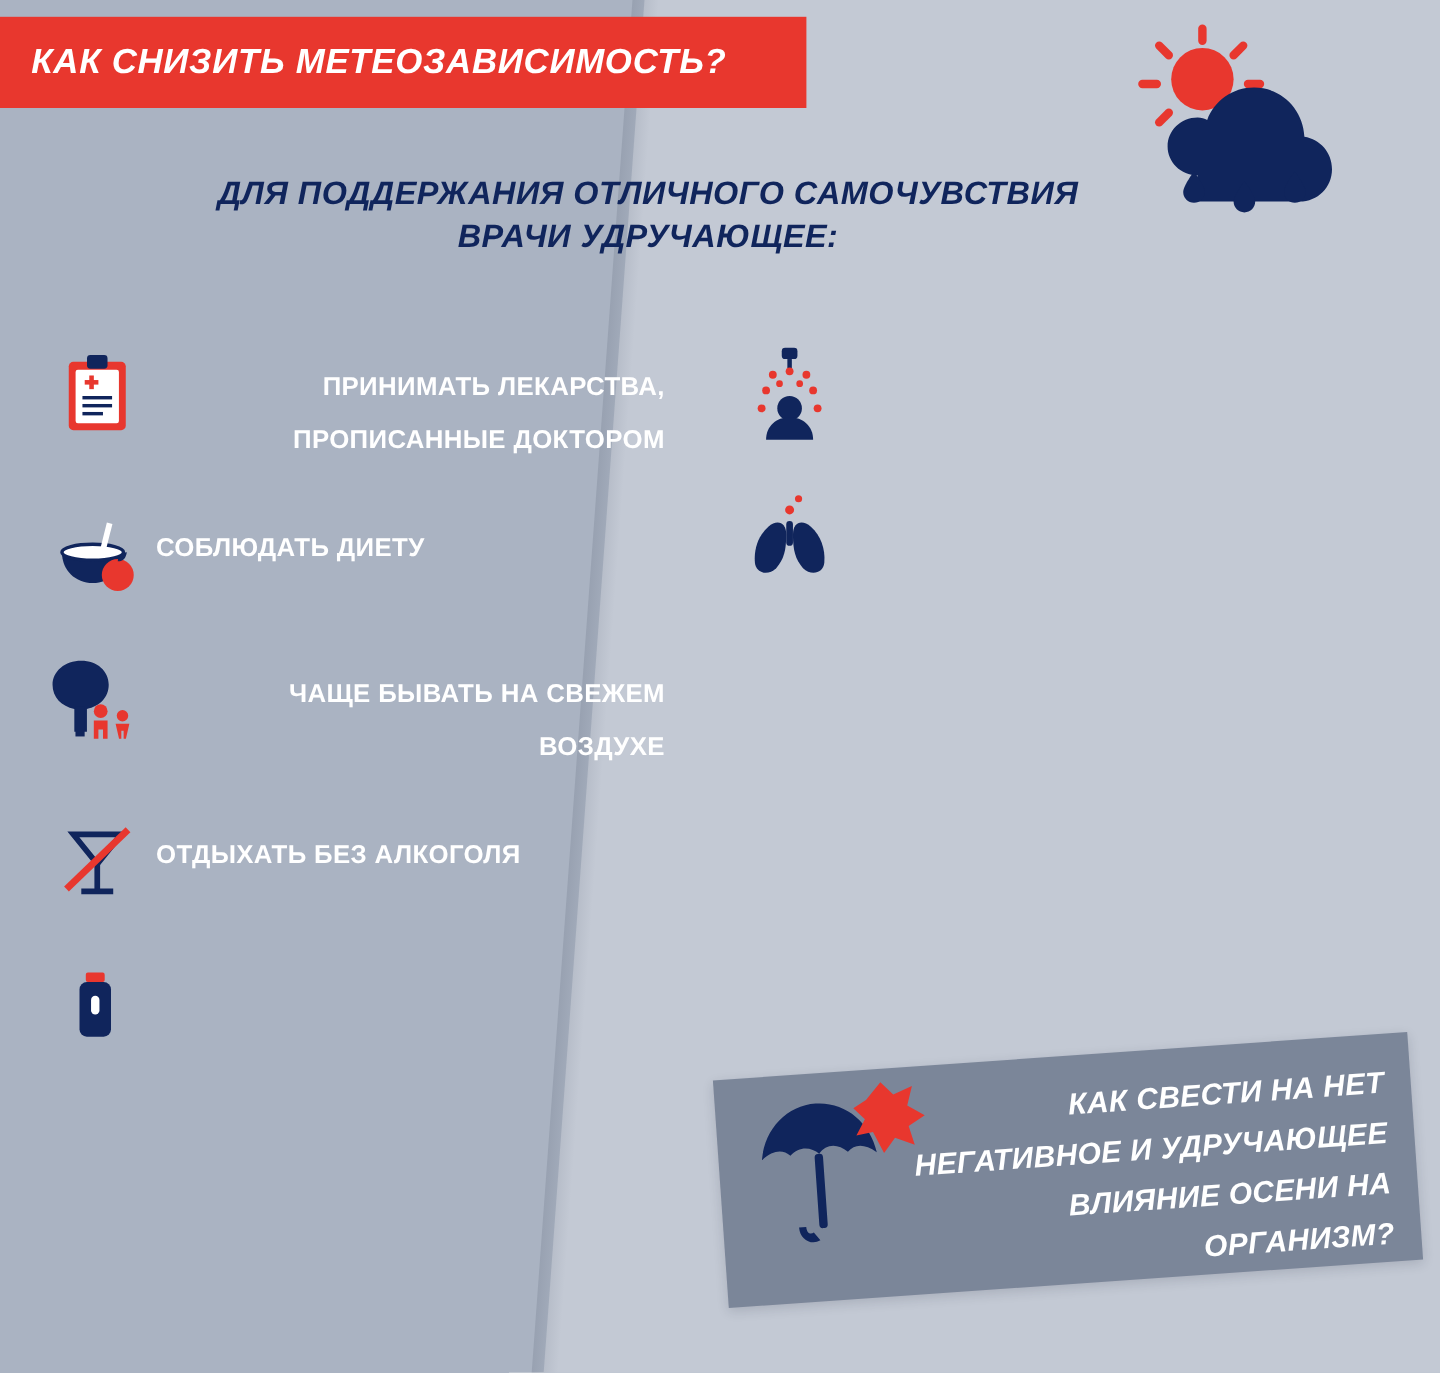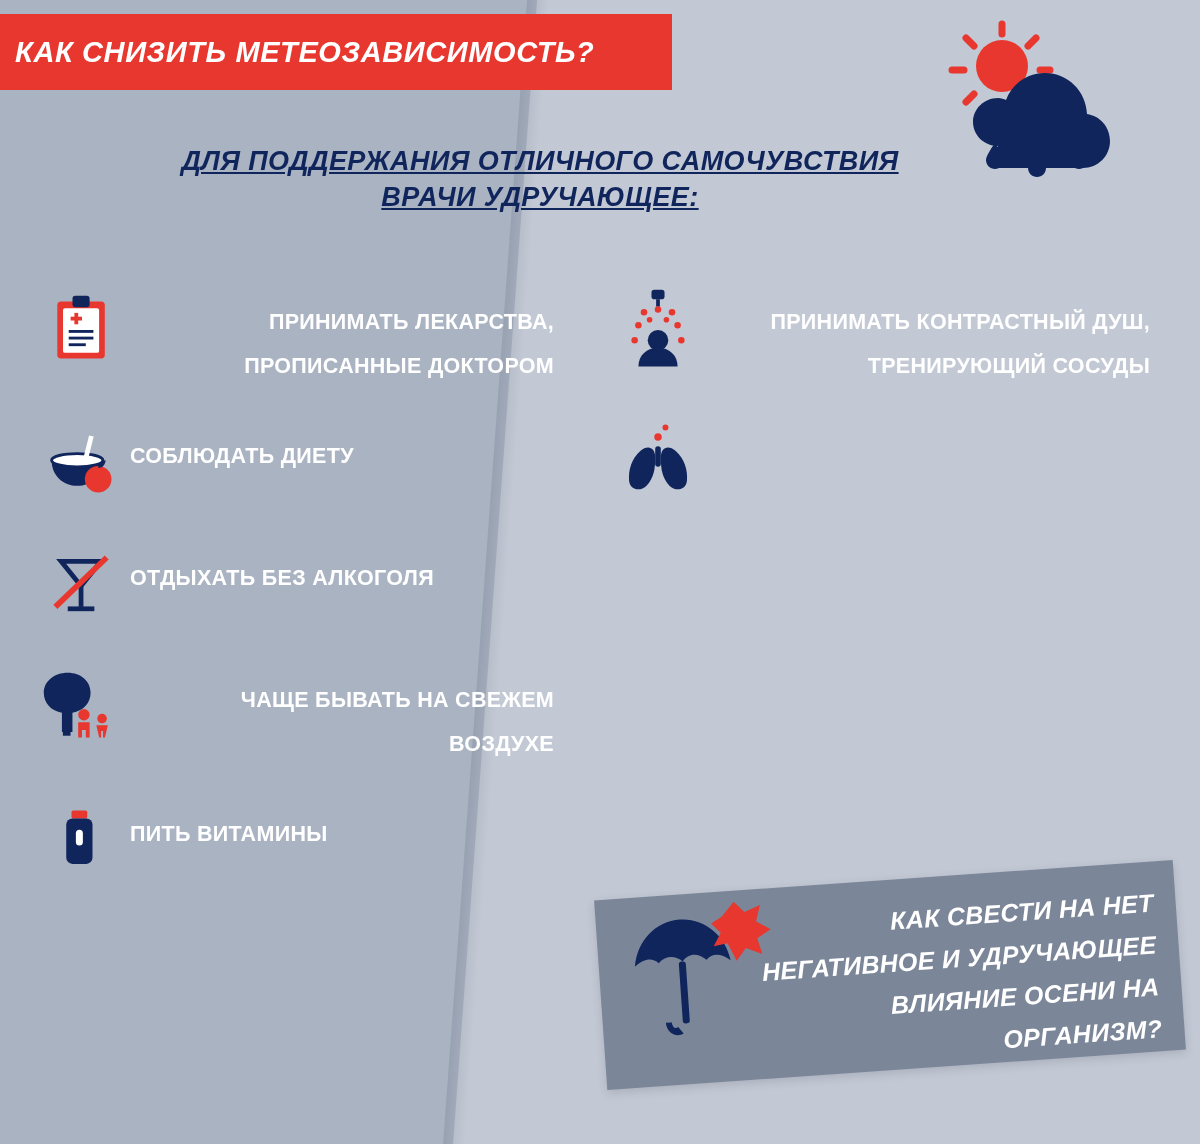--- a/index.html
+++ b/index.html
@@ -54,38 +54,37 @@
     display: flex;
     align-items: center;
     z-index: 6;
   }
   .header-title {
     color: #ffffff;
     font-size: 29px;
     font-weight: bold;
     font-style: italic;
     letter-spacing: 0.6px;
-    padding-left: 15px;
+    padding-left: 26px;
     white-space: nowrap;
   }
   
   .subtitle {
     position: absolute;
     top: 143px;
     left: 120px;
     width: 840px;
     text-align: center;
     color: #10255c;
     font-size: 27px;
     font-weight: bold;
     font-style: italic;
     line-height: 36px;
     letter-spacing: 0.4px;
     z-index: 5;
-    text-decoration: underline;
   }
   
   .weather-icon {
     position: absolute;
     top: 18px;
     right: 60px;
     width: 200px;
     height: 200px;
     z-index: 5;
   }
@@ -232,60 +231,59 @@
           <rect x="44" y="10" width="5" height="28" fill="#ffffff" transform="rotate(14 46 24)"></rect>
           <circle cx="57" cy="56" r="14" fill="#e8372e"></circle>
           <path d="M57 44c0-5 4-8 8-8-1 5-3 8-8 8z" fill="#10255c"></path>
         </svg>
       </div>
       <div class="item-text">СОБЛЮДАТЬ ДИЕТУ</div>
     </div>
 
     <div class="item">
       <div class="item-icon">
+        <svg viewBox="0 0 90 90" width="86" height="86">
+          <g fill="#10255c">
+            <path d="M30 8c14 0 24 9 24 21 0 11-8 19-19 21v20h-11V50C13 48 5 40 5 29 5 17 16 8 30 8z"></path>
+            <rect x="25" y="48" width="8" height="26"></rect>
+          </g>
+          <g fill="#e8372e">
+            <circle cx="47" cy="52" r="6"></circle>
+            <path d="M41 60h12v16h-4v-8h-4v8h-4z"></path>
+            <circle cx="66" cy="56" r="5"></circle>
+            <path d="M60 63h12l-3 13h-2v-7h-2v7h-2z"></path>
+          </g>
+        </svg>
+      </div>
+      <div class="item-text">ЧАЩЕ БЫВАТЬ НА СВЕЖЕМ ВОЗДУХЕ</div>
+    </div>
+
+    <div class="item">
+      <div class="item-icon">
         <svg viewBox="0 0 80 80" width="76" height="76">
           <g fill="none" stroke="#10255c" stroke-width="5">
             <path d="M18 14h42l-21 26z"></path>
             <line x1="39" y1="40" x2="39" y2="62"></line>
             <line x1="25" y1="64" x2="53" y2="64"></line>
           </g>
           <line x1="12" y1="62" x2="66" y2="10" stroke="#e8372e" stroke-width="6"></line>
         </svg>
       </div>
       <div class="item-text">ОТДЫХАТЬ БЕЗ АЛКОГОЛЯ</div>
     </div>
 
-    <div class="item">
-      <div class="item-icon">
-        <svg viewBox="0 0 90 90" width="86" height="86">
-          <g fill="#10255c">
-            <path d="M30 8c14 0 24 9 24 21 0 11-8 19-19 21v20h-11V50C13 48 5 40 5 29 5 17 16 8 30 8z"></path>
-            <rect x="25" y="48" width="8" height="26"></rect>
-          </g>
-          <g fill="#e8372e">
-            <circle cx="47" cy="52" r="6"></circle>
-            <path d="M41 60h12v16h-4v-8h-4v8h-4z"></path>
-            <circle cx="66" cy="56" r="5"></circle>
-            <path d="M60 63h12l-3 13h-2v-7h-2v7h-2z"></path>
-          </g>
-        </svg>
-      </div>
-      <div class="item-text">ЧАЩЕ БЫВАТЬ НА СВЕЖЕМ ВОЗДУХЕ</div>
-    </div>
-
 
     <div class="item">
       <div class="item-icon">
         <svg viewBox="0 0 80 80" width="70" height="70">
           <rect x="28" y="4" width="18" height="9" rx="2" fill="#e8372e"></rect>
           <rect x="22" y="13" width="30" height="52" rx="7" fill="#10255c"></rect>
           <rect x="33" y="26" width="8" height="18" rx="4" fill="#ffffff"></rect>
         </svg>
       </div>
-      <div class="item-text">ПИТЬ ВИТАМИНЫ</div>
     </div>
 
   </div>
 
   <div class="col col-right">
 
     <div class="item">
       <div class="item-icon">
         <svg viewBox="0 0 90 90" width="84" height="84">
           <g fill="#10255c">
@@ -300,21 +298,20 @@
               <circle cx="60" cy="26" r="3.5"></circle>
             <circle cx="24" cy="40" r="3.5"></circle>
               <circle cx="66" cy="40" r="3.5"></circle>
             <circle cx="20" cy="56" r="3.5"></circle>
               <circle cx="70" cy="56" r="3.5"></circle>
             <circle cx="36" cy="34" r="3"></circle>
               <circle cx="54" cy="34" r="3"></circle>
           </g>
         </svg>
       </div>
-      <div class="item-text">ПРИНИМАТЬ КОНТРАСТНЫЙ ДУШ, ТРЕНИРУЮЩИЙ СОСУДЫ</div>
     </div>
 
     <div class="item" style="margin-bottom:60px;">
       <div class="item-icon">
         <svg viewBox="0 0 90 90" width="84" height="84">
           <g fill="#10255c">
             <rect x="42" y="26" width="6" height="22" rx="3"></rect>
             <path d="M42 38c0 14-2 22-9 30-7 7-18 5-19-5-1-12 3-24 12-32 8-7 16-4 16 7z"></path>
             <path d="M48 38c0 14 2 22 9 30 7 7 18 5 19-5 1-12-3-24-12-32-8-7-16-4-16 7z"></path>
           </g>

